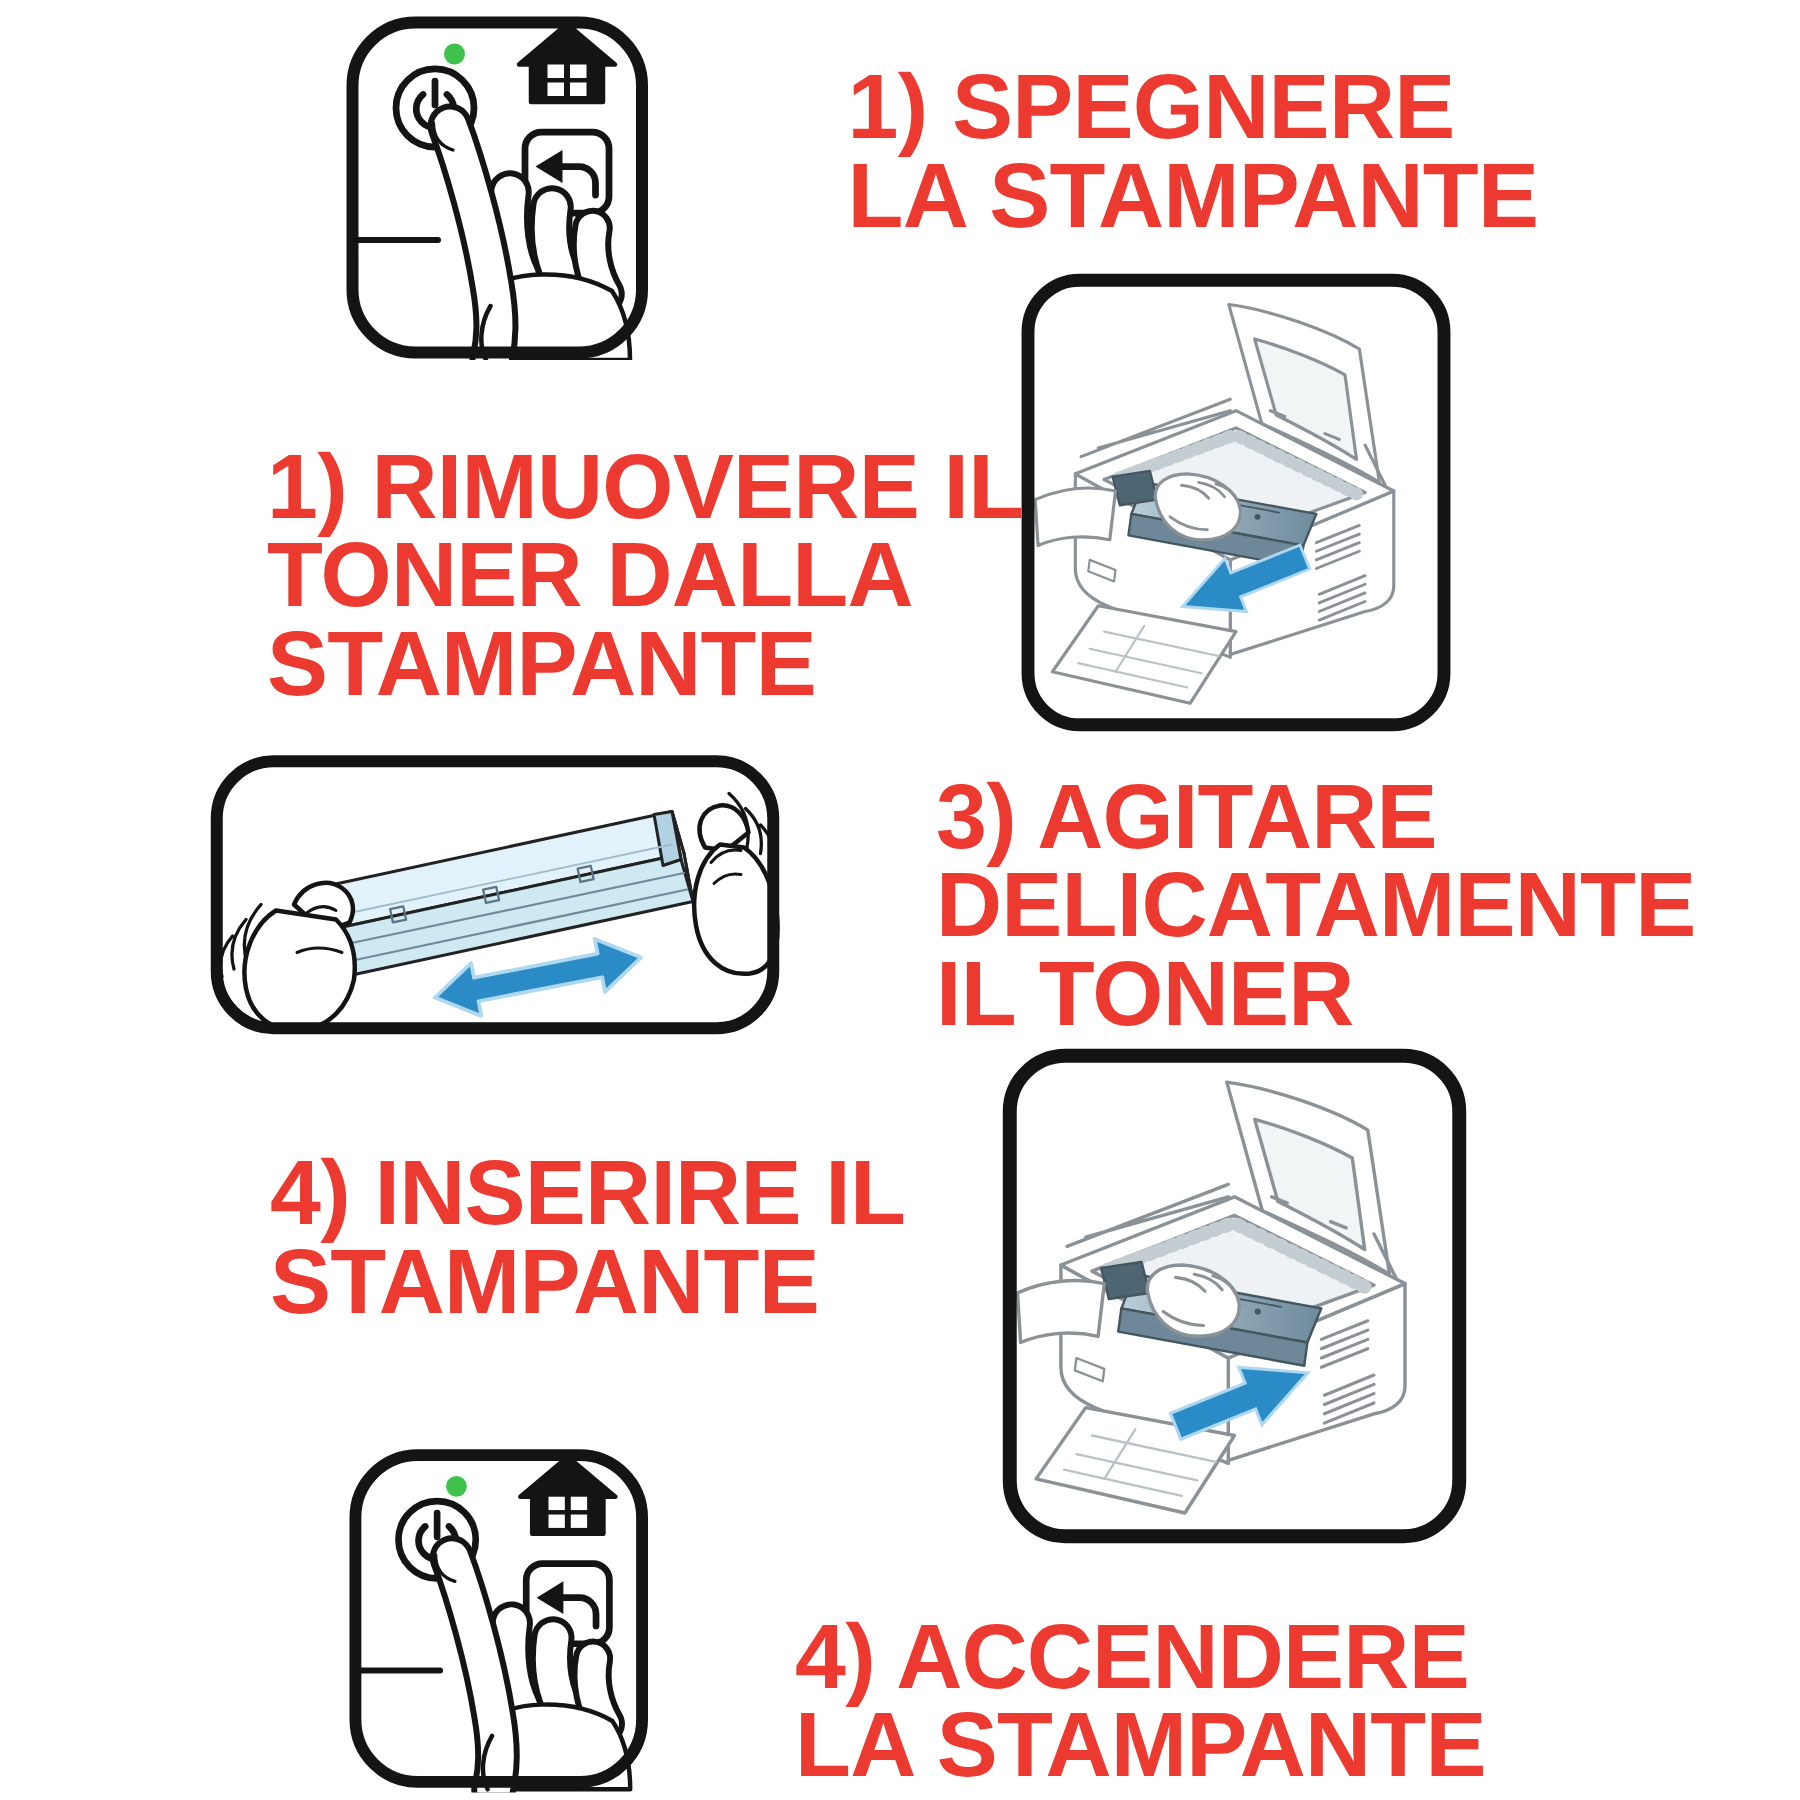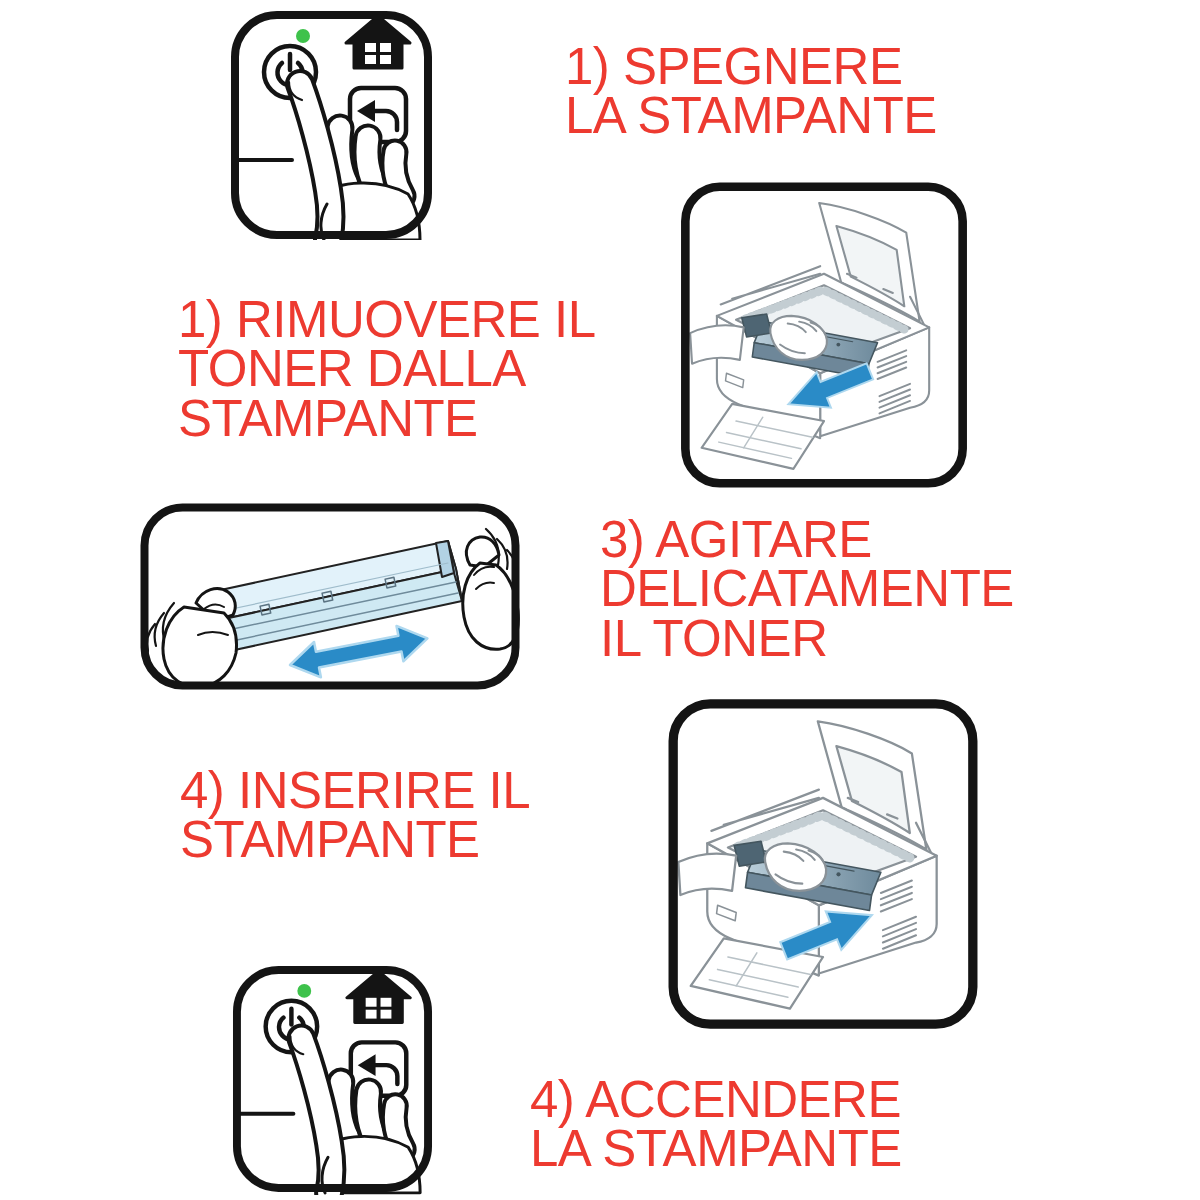--- a/index.html
+++ b/index.html
@@ -14,31 +14,31 @@
     --line_gray:#8a9298;
     --art_black:#141414;
   }
   html,body{margin:0;padding:0;background:#ffffff;}
   .canvas{
     position:relative;width:1200px;height:1200px;background:#ffffff;overflow:hidden;
     font-family:"Liberation Sans","DejaVu Sans",sans-serif;
   }
   .step-text{
     position:absolute;color:var(--accent_red);
-    font-weight:400;font-size:51px;line-height:0.97;letter-spacing:-0.5px;
+    font-weight:700;font-size:61px;line-height:0.97;letter-spacing:-0.5px;
     white-space:nowrap;
   }
   .panel{position:absolute;}
   .panel svg{display:block;width:100%;height:100%;}
   .pos-power1{left:230px;top:10px;width:203px;height:230px;}
   .pos-step1{left:565px;top:42px;}
   .pos-printer1{left:678px;top:182px;width:292px;height:306px;}
   .pos-step2{left:178px;top:295px;}
   .pos-toner{left:140px;top:503px;width:380px;height:187px;}
-  .pos-step3{left:600px;top:515px;}
+  .pos-step3{left:624px;top:515px;}
   .pos-step4{left:180px;top:766px;}
   .pos-printer2{left:668px;top:698px;width:310px;height:332px;}
   .pos-power2{left:232px;top:963px;width:201px;height:232px;}
   .pos-step5{left:530px;top:1075px;}
 </style>
 </head>
 <body>
 
 <svg width="0" height="0" style="position:absolute" aria-hidden="true">
   <defs>

